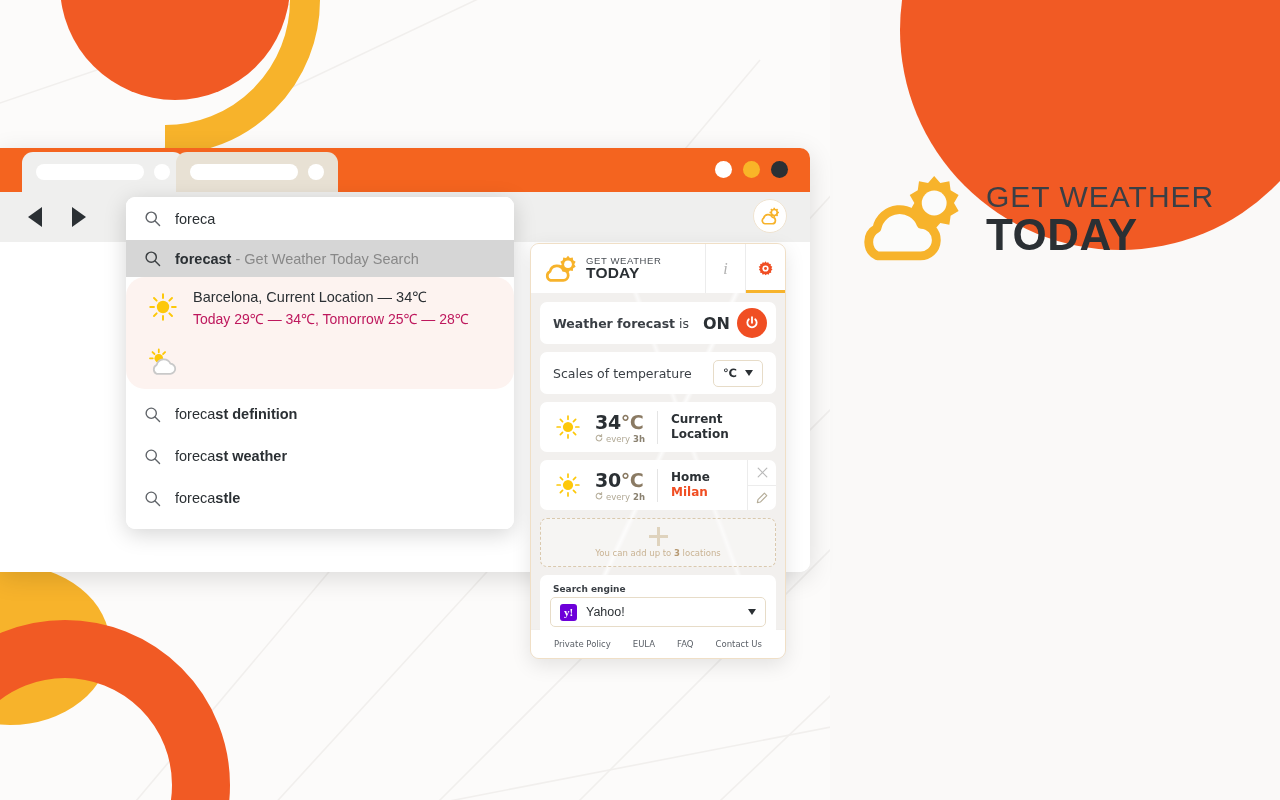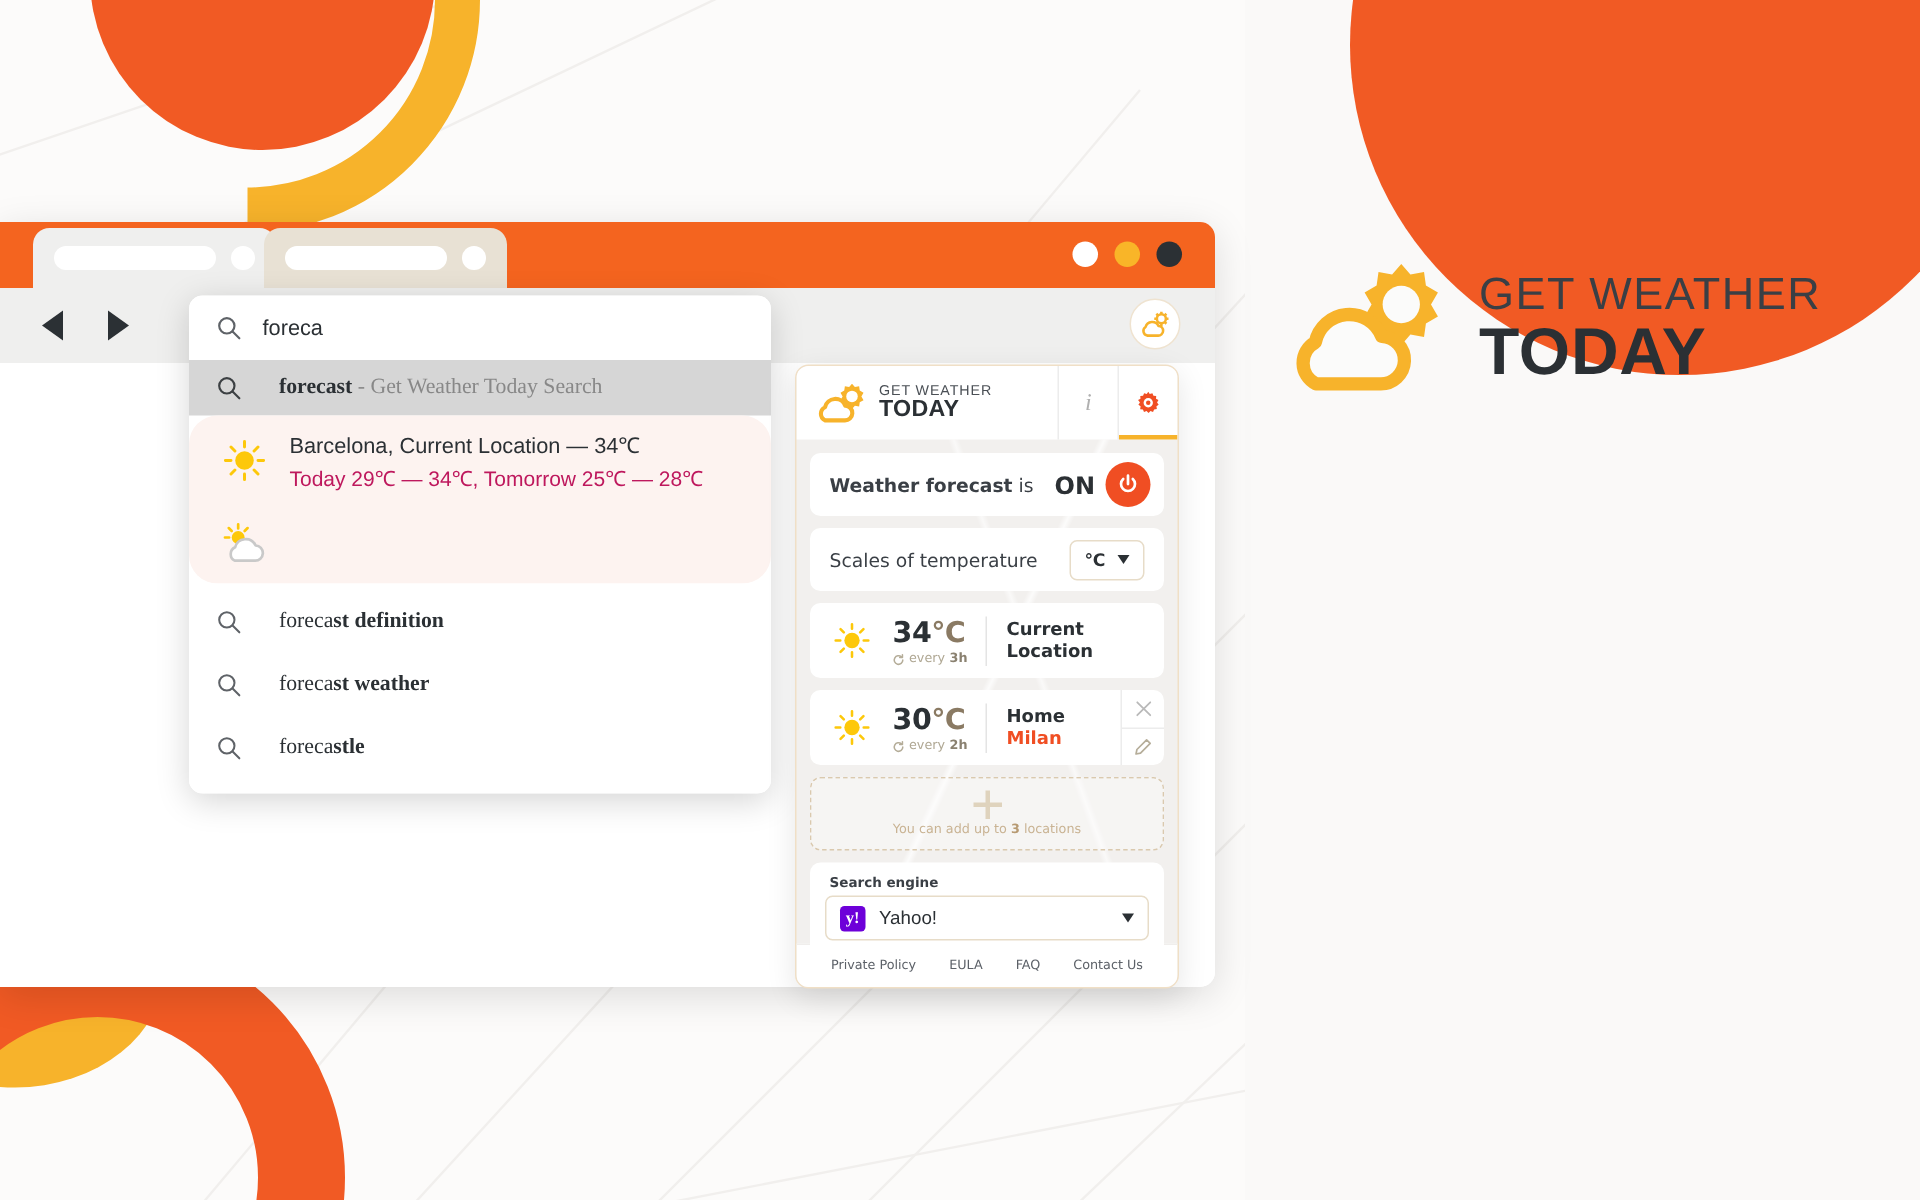--- a/index.html
+++ b/index.html
@@ -40,21 +40,21 @@
     background: #f7b32b;
   }
   .right-panel-bg {
     position:absolute; left:830px; top:0; width:450px; height:800px;
     background:#faf9f8;
   }
 
   
   .browser {
     position: absolute; left: 0; top: 148px;
-    width: 810px; height: 510px;
+    width: 810px; height: 424px;
     background: #ffffff;
     border-radius: 0 10px 10px 0;
     overflow: hidden;
     box-shadow: 0 6px 26px rgba(0,0,0,.13);
   }
   .titlebar {
     position: relative; height: 44px; background: #f4641f;
   }
   .tab {
     position: absolute; bottom: 0; height: 40px;
@@ -105,22 +105,22 @@
     overflow: hidden;
   }
   .ob-input {
     height: 43px; display: flex; align-items: center; gap: 14px; padding: 0 18px;
     background: #fff;
   }
   .ob-input .txt { font-size: 14.5px; color: #2b3034; }
   .sg { flex: 0 0 auto; }
 
   .ob-row {
-    display: flex; align-items: center; gap: 25px; padding: 0 18px;
-    height: 36px; font-size: 14.5px; color: #2b3034; cursor: default; font-family: Liberation Serif, serif;
+    display: flex; align-items: center; gap: 14px; padding: 0 18px;
+    height: 36px; font-size: 14.5px; color: #2b3034; cursor: default;
   }
   .ob-row.hl { background: #d6d6d6; height: 37px; }
   .ob-row .lite { color: #2b3034; }
   .ob-row .bold { font-weight: bold; }
   .ob-row .muted { color: #888; }
 
   .ob-weather { background: #fdf3f0; border-radius: 19px; }
   .ob-wrow { display: flex; align-items: center; gap: 13px; padding: 9px 18px 9px 20px; }
   .ob-wrow .ico { width: 34px; height: 34px; flex: 0 0 auto; display:flex; align-items:center; justify-content:center;}
   .ob-wtitle { font-size: 14.5px; color: #2b3034; }
@@ -179,21 +179,21 @@
     display: flex; align-items: center; gap: 8px; padding: 0 9px;
     font-size: 11.5px; font-weight: bold; color: #2b3034;
   }
   .caret { width:0;height:0;border-left:4.5px solid transparent;border-right:4.5px solid transparent;border-top:6px solid #2b3034;}
 
   .tcard { display: flex; align-items: center; height: 50px; padding-left: 11px; position:relative; }
   .tcard .sunwrap { width: 34px; display:flex; align-items:center; justify-content:center; }
   .tcard .tmid { padding: 0 12px 0 10px; border-right: 1px solid #e4e4e4; }
   .tcard .tbig { font-size: 19px; font-weight: bold; color: #2b3034; letter-spacing: -.3px; }
   .tcard .tbig .deg { color: #8a7a63; }
-  .tcard .tevery { font-size: 8.5px; color: #b0a894; display:flex; align-items:flex-end; gap:3px; margin-top:1px;}
+  .tcard .tevery { font-size: 8.5px; color: #b0a894; display:flex; align-items:flex-start; gap:3px; margin-top:1px;}
   .tcard .tevery b { color:#8a8170; }
   .tcard .tname { padding-left: 13px; font-size: 12px; font-weight: bold; color: #2b3034; line-height: 1.25; }
   .tcard .tname .city { color: #f04e23; font-weight: bold; }
   .tcard .acts { position: absolute; right: 0; top: 0; bottom: 0; width: 29px; border-left: 1px solid #ececec; display: flex; flex-direction: column; }
   .tcard .acts > div { flex: 1; display: flex; align-items: center; justify-content: center; }
   .tcard .acts > div + div { border-top: 1px solid #ececec; }
 
   .addbox {
     border: 1.5px dashed #dac9ae; border-radius: 7px; background: rgba(255,255,255,.32);
     height: 49px; display: flex; flex-direction: column; align-items: center; justify-content: center;

